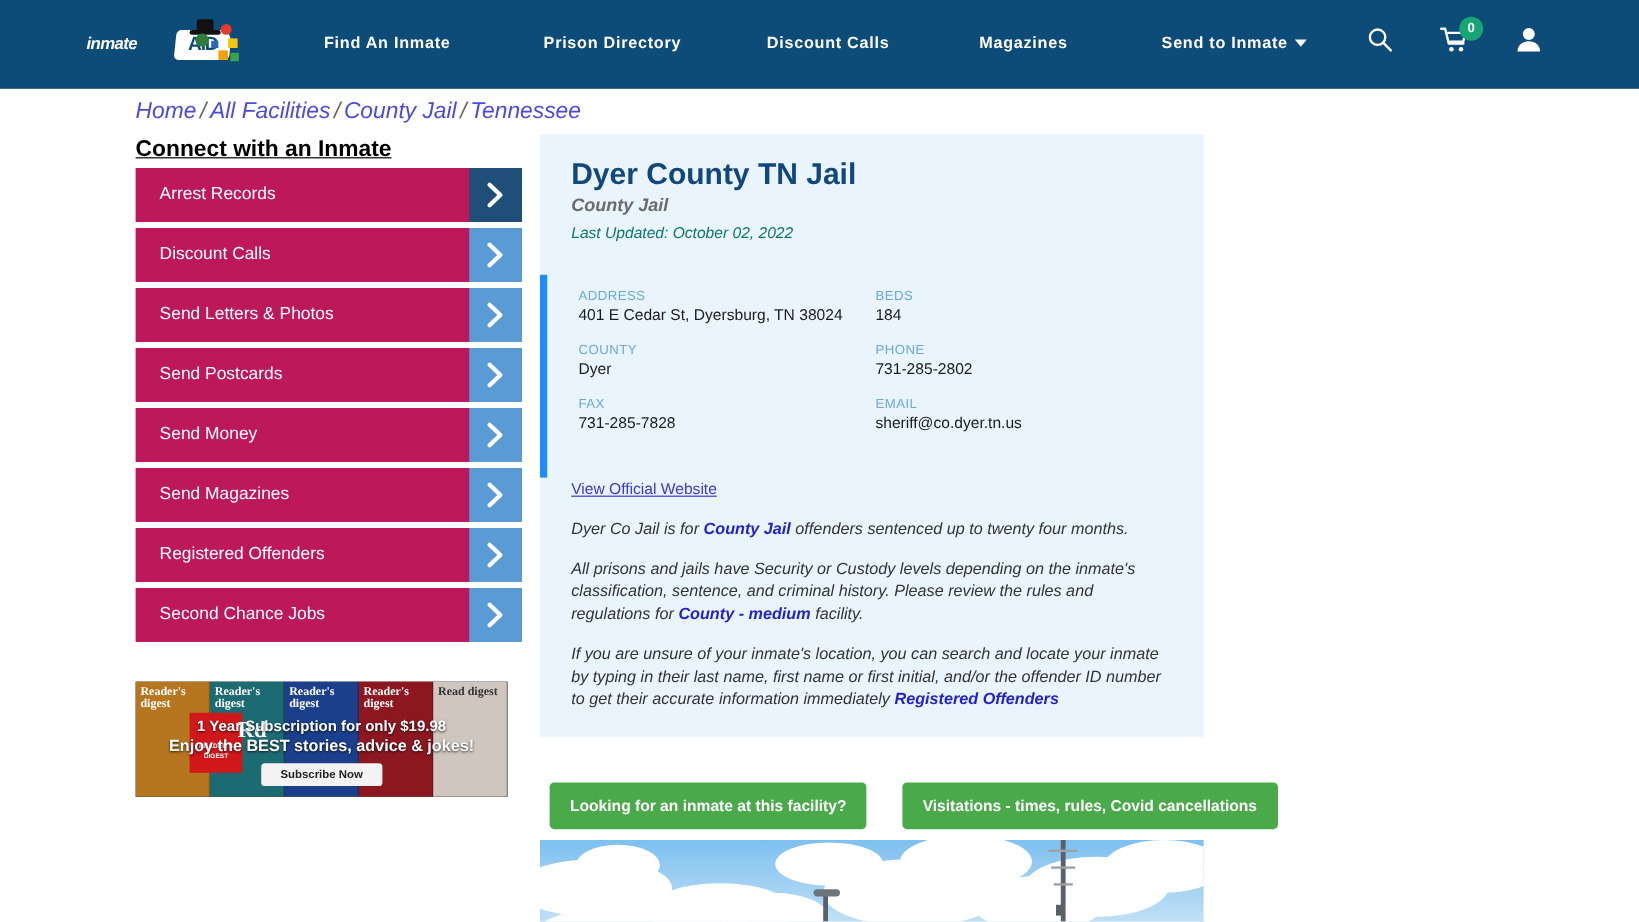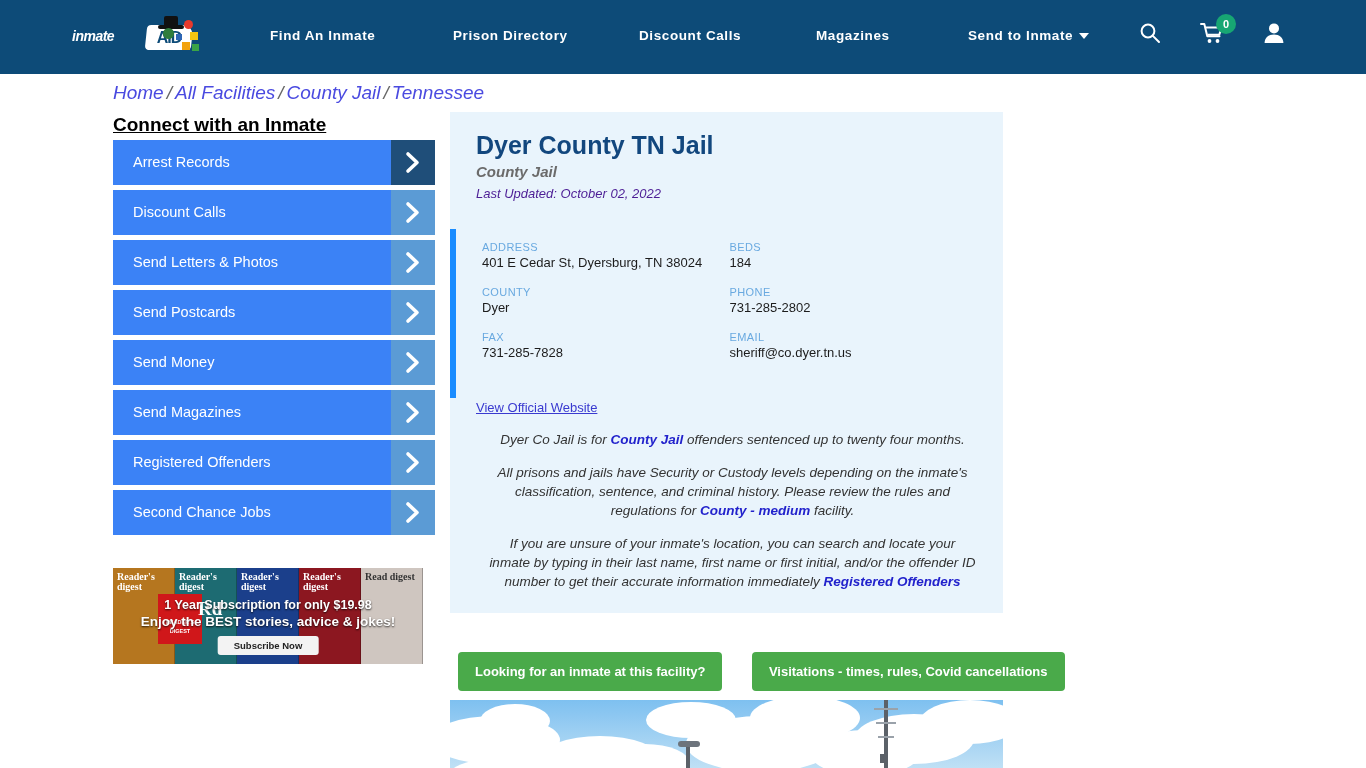--- a/index.html
+++ b/index.html
@@ -69,21 +69,21 @@
 
   
   .side-title{
     position:absolute;left:113px;top:114px;
     font-size:19px;font-weight:700;color:#000;
     text-decoration:underline;
   }
   .side-list{position:absolute;left:113px;top:140px;width:322px;}
   .side-item{
     position:relative;height:45px;margin-bottom:5px;
-    background:#3b82f6;cursor:pointer;
+    background:#be185d;cursor:pointer;
   }
   .side-item .lbl{
     position:absolute;left:20px;top:0;line-height:45px;
     color:#ffffff;font-size:14.5px;
   }
   .side-arrow{
     position:absolute;right:0;top:0;width:44px;height:45px;
     background:#5b9bd5;
   }
   .side-item.first .side-arrow{background:#1f4e79;}
@@ -123,40 +123,40 @@
   }
 
   
   .panel{
     position:absolute;left:450px;top:112px;width:553px;
     background:#e9f4fc;
   }
   .panel-head{padding:18px 26px 10px 26px;}
   .p-title{font-size:25px;font-weight:700;color:#12477e;line-height:30px;}
   .p-sub{font-size:15px;font-weight:700;font-style:italic;color:#6b6b6b;margin-top:3px;}
-  .p-upd{font-size:13px;font-style:italic;color:#4c1d95;margin-top:6px;}
+  .p-upd{font-size:13px;font-style:italic;color:#0f766e;margin-top:6px;}
 
   .facts{
     position:relative;margin:18px 0 0 0;padding:12px 26px 22px 26px;
     border-left:6px solid #1a8cff;
   }
   .facts-grid{display:flex;}
   .facts-col{width:50%;}
   .fact{margin-bottom:16px;}
   .fact .k{font-size:11px;color:#69a9e0;letter-spacing:.4px;}
   .fact .v{font-size:13px;color:#1c1c1c;margin-top:2px;}
   .official{
     display:inline-block;margin-left:26px;margin-top:2px;
     font-size:13px;color:#3a3ad0;text-decoration:underline;cursor:pointer;
   }
 
   .copy{padding:14px 26px 22px 26px;}
   .copy p{
-    margin:0 0 14px 12px;font-size:13.5px;line-height:19px;
-    font-style:italic;color:#333;text-align:center;
+    margin:0 0 14px 0;font-size:13.5px;line-height:19px;
+    font-style:italic;color:#333;
   }
   .copy p:last-child{margin-bottom:0;}
   .copy a{color:#2222cc;font-weight:700;text-decoration:none;cursor:pointer;}
 
   .cta-row{position:absolute;left:458px;top:652px;}
   .cta{
     display:inline-block;background:#4aaa4a;color:#fff;
     font-size:13px;font-weight:700;padding:12px 17px;border-radius:4px;
     cursor:pointer;margin-right:25px;white-space:nowrap;
   }

